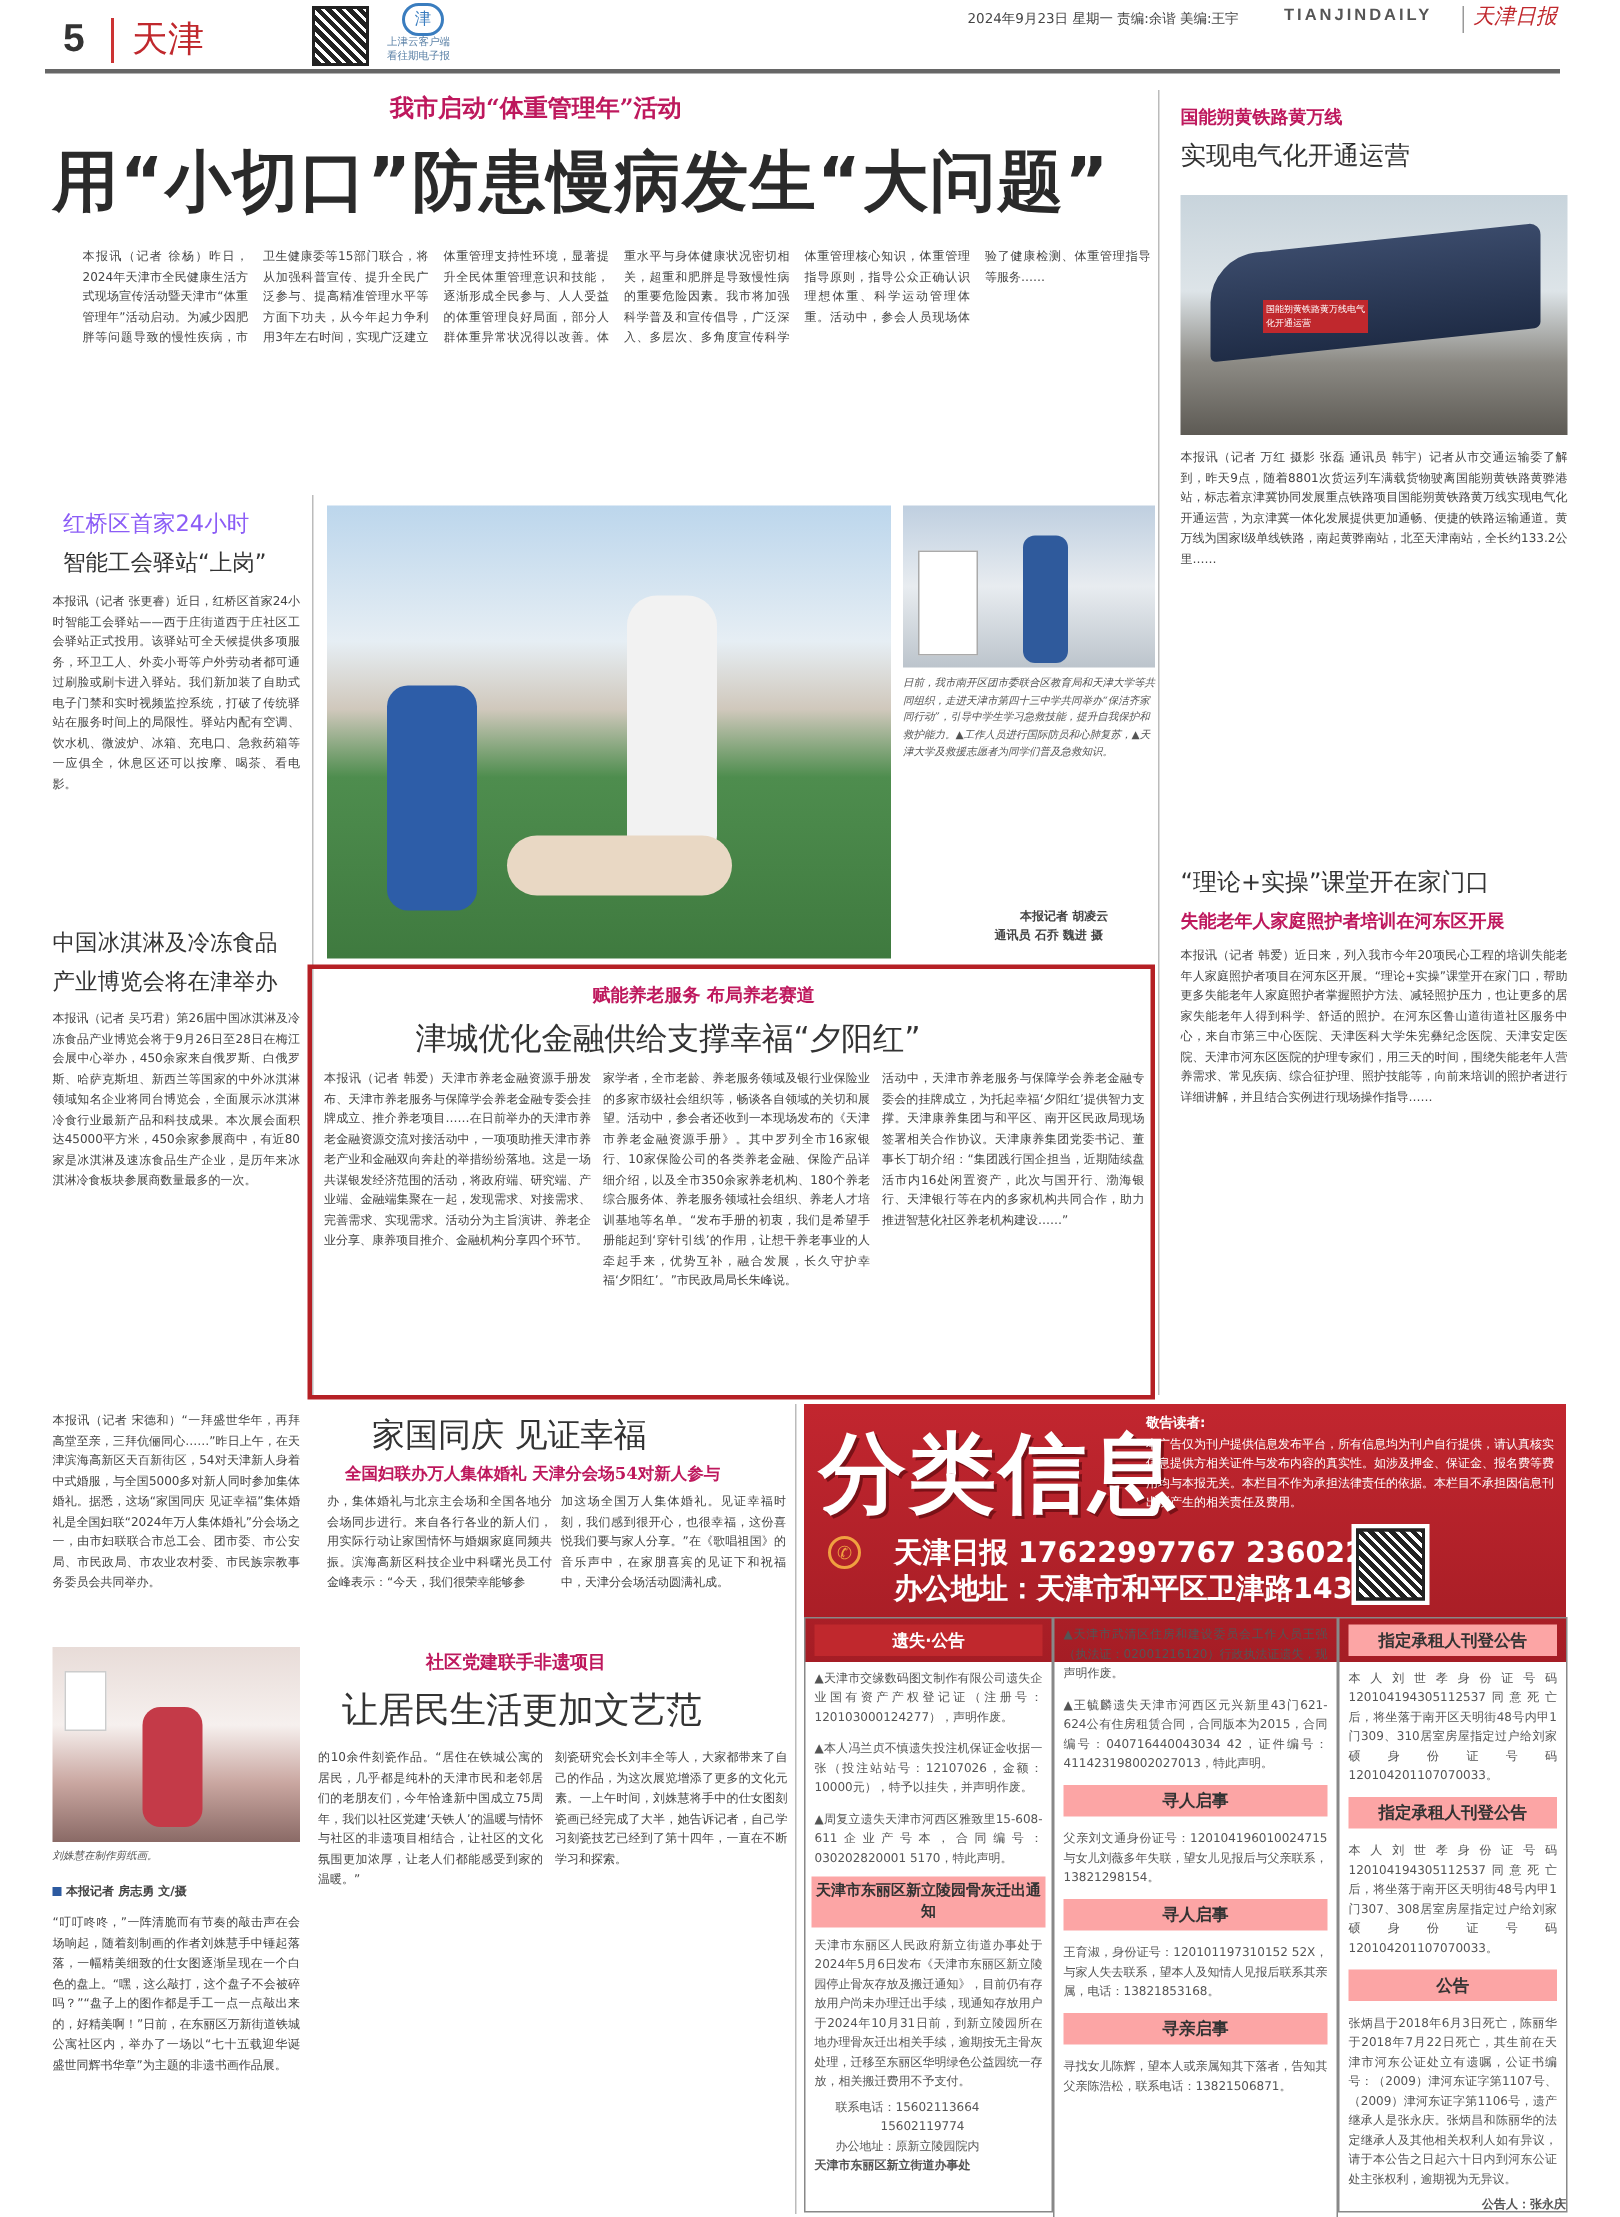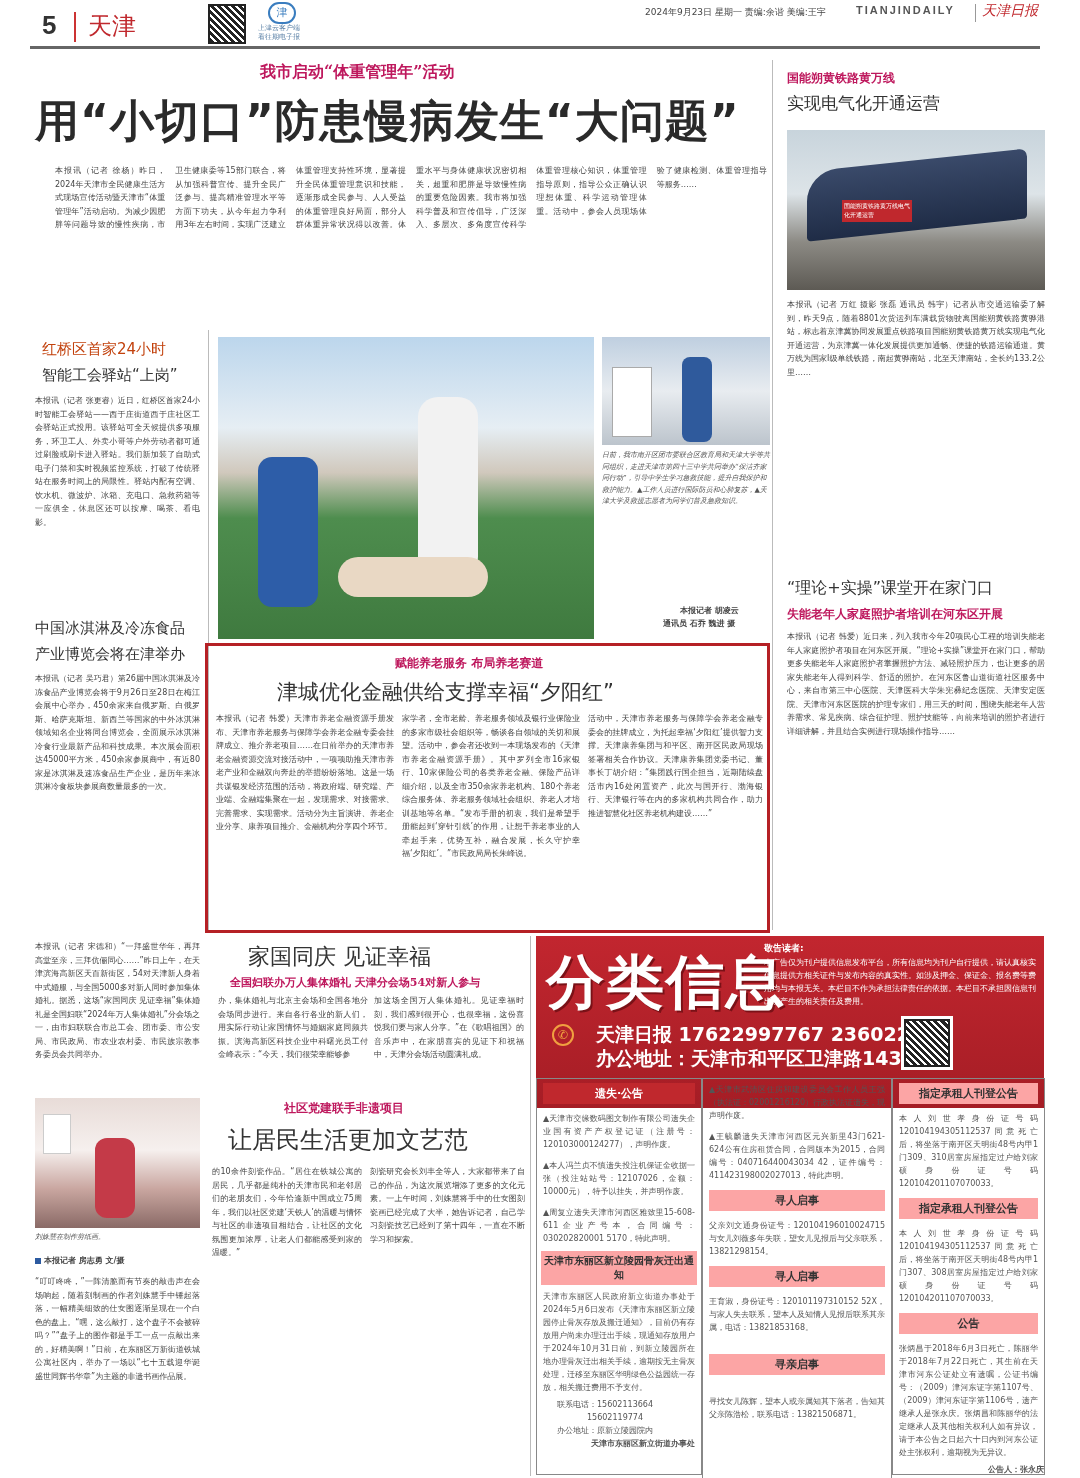--- a/index.html
+++ b/index.html
@@ -61,21 +61,21 @@
 <div class="abs colline" style="left:772px;top:60px;height:870px"></div>
 
 <div class="abs kicker" style="left:787px;top:70px;font-size:12px">国能朔黄铁路黄万线</div>
 <div class="abs" style="left:787px;top:92px;font-size:17px;color:#333">实现电气化开通运营</div>
 <div class="abs photo" style="left:787px;top:130px;width:258px;height:160px;background:linear-gradient(#c8d4dc 0%,#dde4e8 40%,#8c8a84 70%,#5d5a54 100%)">
   <div style="position:absolute;left:20px;top:30px;width:220px;height:70px;background:linear-gradient(#3a4a6a,#1f2c46);border-radius:30px 8px 4px 4px;transform:skewY(-6deg)"></div>
   <div style="position:absolute;left:55px;top:70px;width:70px;height:22px;background:#c0282d;color:#fff;font-size:6px;padding:2px">国能朔黄铁路黄万线电气化开通运营</div>
 </div>
 <div class="abs text" style="left:787px;top:298px;width:258px;height:268px">本报讯（记者 万红 摄影 张磊 通讯员 韩宇）记者从市交通运输委了解到，昨天9点，随着8801次货运列车满载货物驶离国能朔黄铁路黄骅港站，标志着京津冀协同发展重点铁路项目国能朔黄铁路黄万线实现电气化开通运营，为京津冀一体化发展提供更加通畅、便捷的铁路运输通道。黄万线为国家Ⅰ级单线铁路，南起黄骅南站，北至天津南站，全长约133.2公里……</div>
 
-<div class="abs" style="left:42px;top:340px;font-size:15px;color:#c2410c">红桥区首家24小时</div>
+<div class="abs" style="left:42px;top:340px;font-size:15px;color:#8b5cf6">红桥区首家24小时</div>
 <div class="abs" style="left:42px;top:366px;font-size:15px;color:#333">智能工会驿站“上岗”</div>
 <div class="abs text" style="left:35px;top:394px;width:165px;height:214px">本报讯（记者 张更睿）近日，红桥区首家24小时智能工会驿站——西于庄街道西于庄社区工会驿站正式投用。该驿站可全天候提供多项服务，环卫工人、外卖小哥等户外劳动者都可通过刷脸或刷卡进入驿站。我们新加装了自助式电子门禁和实时视频监控系统，打破了传统驿站在服务时间上的局限性。驿站内配有空调、饮水机、微波炉、冰箱、充电口、急救药箱等一应俱全，休息区还可以按摩、喝茶、看电影。</div>
 <div class="abs colline" style="left:208px;top:330px;height:600px"></div>
 
 <div class="abs photo" style="left:218px;top:337px;width:376px;height:302px;background:linear-gradient(#bcd6ec 0%,#e6eef4 30%,#d0c8bc 45%,#4e8d4e 60%,#3f7a3f 100%)">
   <div style="position:absolute;left:200px;top:60px;width:60px;height:180px;background:#f2f2f2;border-radius:20px"></div>
   <div style="position:absolute;left:40px;top:120px;width:60px;height:150px;background:#2d5da8;border-radius:14px"></div>
   <div style="position:absolute;left:120px;top:220px;width:150px;height:40px;background:#e9d8c4;border-radius:20px"></div>
 </div>
 <div class="abs photo" style="left:602px;top:337px;width:168px;height:108px;background:linear-gradient(#bfcfe0,#e8ecf0 50%,#bcc4cc)">
@@ -136,31 +136,31 @@
 <div class="abs cbox" style="left:536px;top:1078px;width:166px;height:397px">
   <div class="chead chead-red" style="margin:4px 6px">遗失·公告</div>
   <div class="ctext">▲天津市交缘数码图文制作有限公司遗失企业国有资产产权登记证（注册号：120103000124277），声明作废。</div>
   <div class="ctext">▲本人冯兰贞不慎遗失投注机保证金收据一张（投注站站号：12107026，金额：10000元），特予以挂失，并声明作废。</div>
   <div class="ctext">▲周复立遗失天津市河西区雅致里15-608-611企业产号本，合同编号：030202820001 5170，特此声明。</div>
   <div class="chead" style="margin:2px 4px;font-size:10px;line-height:14px">天津市东丽区新立陵园骨灰迁出通知</div>
   <div class="ctext" style="padding-top:3px">天津市东丽区人民政府新立街道办事处于2024年5月6日发布《天津市东丽区新立陵园停止骨灰存放及搬迁通知》，目前仍有存放用户尚未办理迁出手续，现通知存放用户于2024年10月31日前，到新立陵园所在地办理骨灰迁出相关手续，逾期按无主骨灰处理，迁移至东丽区华明绿色公益园统一存放，相关搬迁费用不予支付。</div>
   <div class="ctext" style="padding:0 6px 0 20px">联系电话：15602113664</div>
   <div class="ctext" style="padding:0 6px 0 50px">15602119774</div>
   <div class="ctext" style="padding:0 6px 0 20px">办公地址：原新立陵园院内</div>
-  <div class="ctext" style="padding:0 6px;text-align:right;font-weight:bold">天津市东丽区新立街道办事处</div>
+  <div class="ctext" style="padding:0 6px;text-align:left;font-weight:bold">天津市东丽区新立街道办事处</div>
 </div>
 
 <div class="abs cbox" style="left:702px;top:1078px;width:190px;height:493px">
   <div class="ctext">▲天津市武清区住房和建设委员会工作人员王强（执法证：02001216120）行政执法证遗失，现声明作废。</div>
   <div class="ctext">▲王毓麟遗失天津市河西区元兴新里43门621-624公有住房租赁合同，合同版本为2015，合同编号：040716440043034 42，证件编号：411423198002027013，特此声明。</div>
   <div class="chead" style="margin:4px 6px">寻人启事</div>
   <div class="ctext">父亲刘文通身份证号：120104196010024715与女儿刘薇多年失联，望女儿见报后与父亲联系，13821298154。</div>
   <div class="chead" style="margin:4px 6px">寻人启事</div>
   <div class="ctext">王育淑，身份证号：120101197310152 52X，与家人失去联系，望本人及知情人见报后联系其亲属，电话：13821853168。</div>
-  <div class="chead" style="margin:16px 6px">寻亲启事</div>
+  <div class="chead" style="margin:4px 6px">寻亲启事</div>
   <div class="ctext">寻找女儿陈辉，望本人或亲属知其下落者，告知其父亲陈浩松，联系电话：13821506871。</div>
 </div>
 
 <div class="abs cbox" style="left:892px;top:1078px;width:153px;height:397px">
   <div class="chead" style="margin:4px 6px">指定承租人刊登公告</div>
   <div class="ctext">本人刘世孝身份证号码120104194305112537同意死亡后，将坐落于南开区天明街48号内甲1门309、310居室房屋指定过户给刘家硕身份证号码120104201107070033。</div>
   <div class="chead" style="margin:4px 6px">指定承租人刊登公告</div>
   <div class="ctext">本人刘世孝身份证号码120104194305112537同意死亡后，将坐落于南开区天明街48号内甲1门307、308居室房屋指定过户给刘家硕身份证号码120104201107070033。</div>
   <div class="chead" style="margin:4px 6px">公告</div>
   <div class="ctext">张炳昌于2018年6月3日死亡，陈丽华于2018年7月22日死亡，其生前在天津市河东公证处立有遗嘱，公证书编号：（2009）津河东证字第1107号、（2009）津河东证字第1106号，遗产继承人是张永庆。张炳昌和陈丽华的法定继承人及其他相关权利人如有异议，请于本公告之日起六十日内到河东公证处主张权利，逾期视为无异议。</div>

